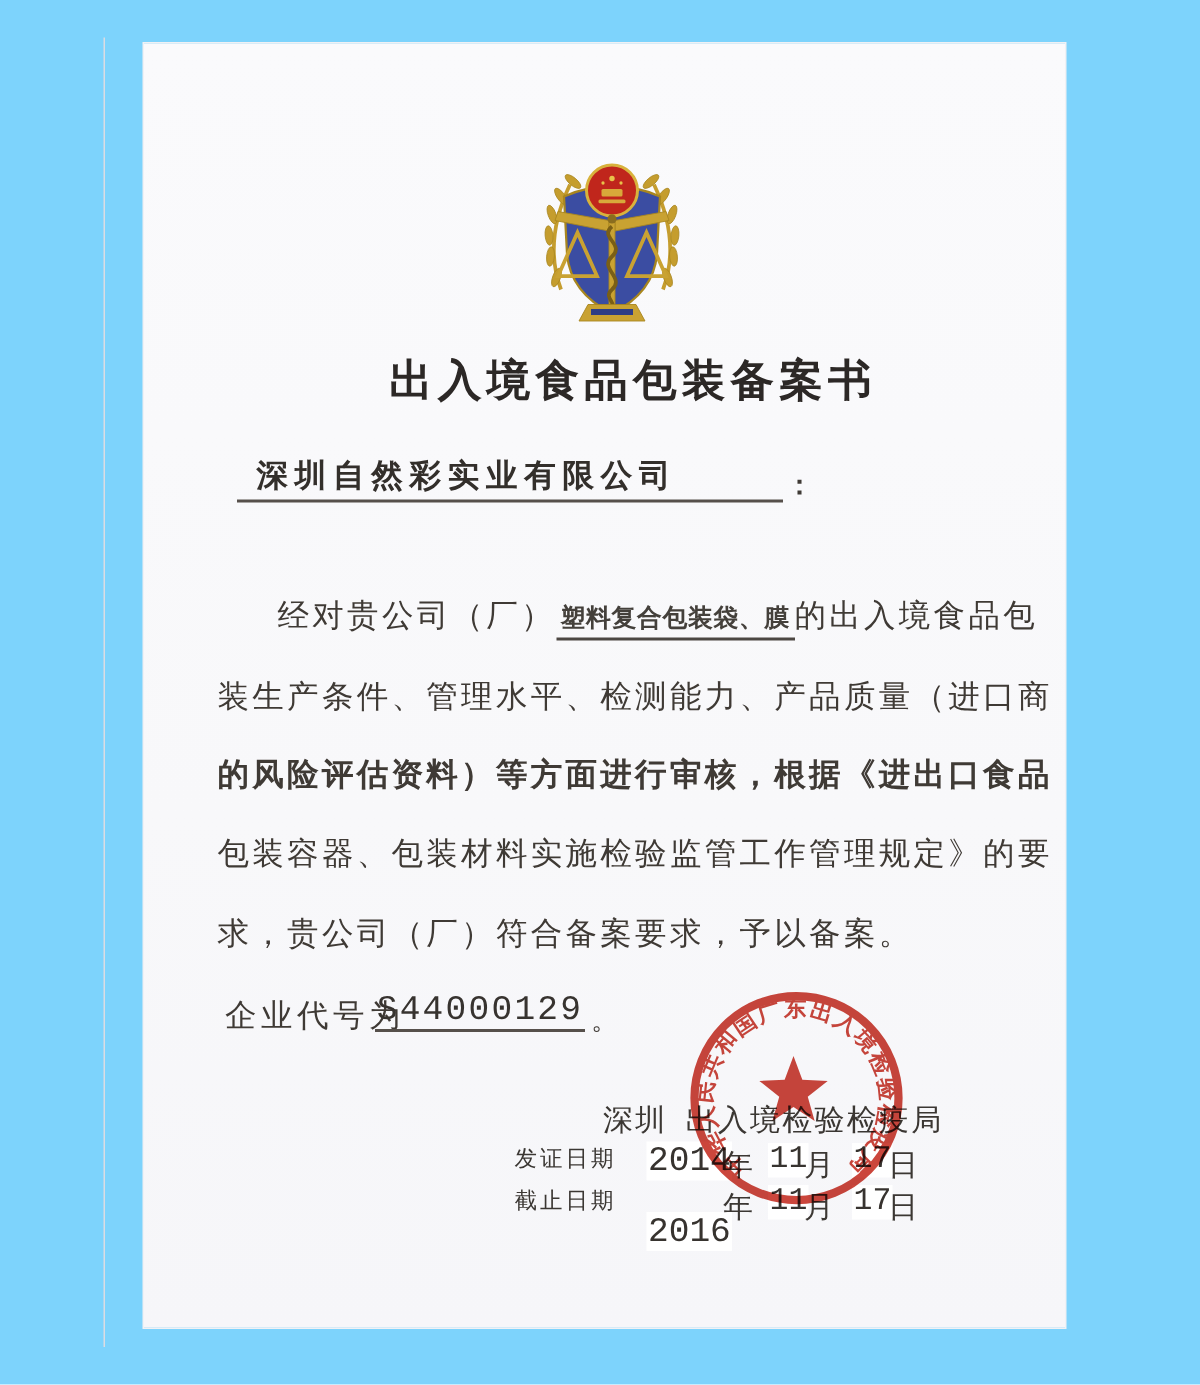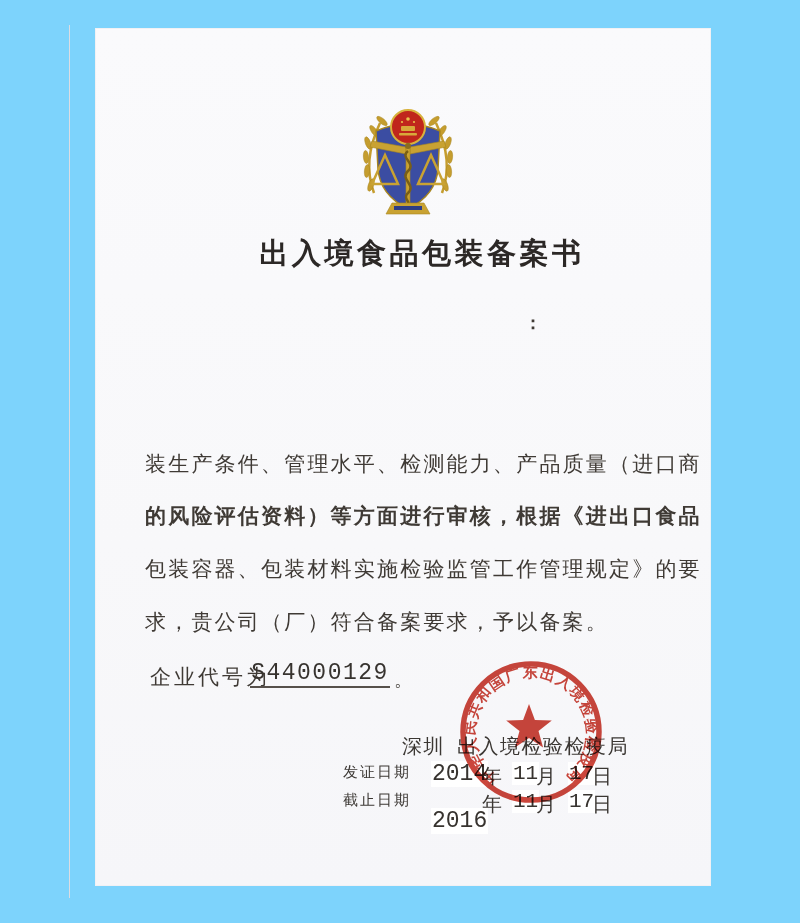--- a/index.html
+++ b/index.html
@@ -89,22 +89,28 @@
     </g>
 
     <g>
       <polygon points="40,106 72,106 78,117 34,117" fill="#c9a232" stroke="#a8861f" stroke-width="0.6"></polygon>
       <rect x="42" y="109" width="28" height="4" fill="#2e3d85"></rect>
     </g>
   </svg>
 
   <div class="abs title" style="left:242px;top:234px;">出入境食品包装备案书</div>
 
+  <div class="abs company-wrap" style="left:158px;top:303px;width:364px;">
+    <span class="company-name">深圳自然彩实业有限公司</span>
+  </div>
   <span class="abs colon" style="left:524px;top:311px;">：</span>
 
+  <div class="abs body-line" style="left:145px;top:396px;">
+    <span class="indent"></span><span>经对贵公司（厂）</span><span class="inserted">塑料复合包装袋、膜</span><span>的出入境食品包</span>
+  </div>
   <div class="abs body-line" style="left:145px;top:450px;">装生产条件、管理水平、检测能力、产品质量（进口商</div>
   <div class="abs body-line" style="left:145px;top:502px;font-weight:bold;">的风险评估资料）等方面进行审核，根据《进出口食品</div>
   <div class="abs body-line" style="left:145px;top:555px;">包装容器、包装材料实施检验监管工作管理规定》的要</div>
   <div class="abs body-line" style="left:145px;top:608px;">求，贵公司（厂）符合备案要求，予以备案。</div>
 
   <span class="abs code-label" style="left:150px;top:663px;">企业代号为</span>
   <div class="abs code-underline" style="left:250px;top:660px;">
     <span class="code-value">S44000129</span>
   </div>
   <span class="abs period" style="left:394px;top:668px;">。</span>

